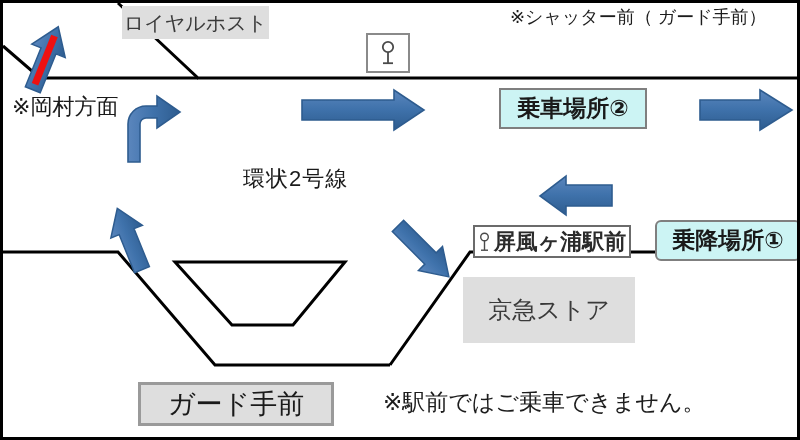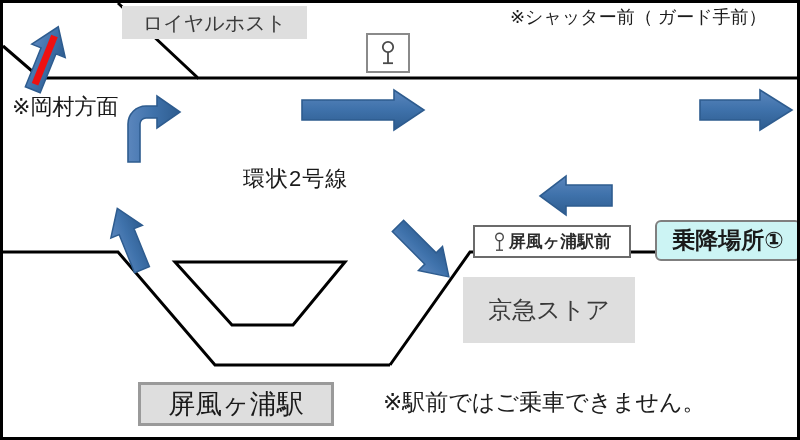--- a/index.html
+++ b/index.html
@@ -166,58 +166,61 @@
 
     <g transform="translate(130,240) rotate(-22) translate(-130,-240)">
       <path d="M 130 206 L 147 231 L 138 231 L 138 272 L 122 272 L 122 231 L 113 231 Z" fill="url(#gblueV)" stroke="#2e5c8f" stroke-width="1.5"></path>
     </g>
 
     <g transform="translate(422,250) rotate(-45) translate(-422,-250)">
       <path d="M 422 288 L 405 262 L 414 262 L 414 216 L 430 216 L 430 262 L 439 262 Z" fill="url(#gblueV)" stroke="#2e5c8f" stroke-width="1.5"></path>
     </g>
   </svg>
 
-  <div class="lbl gray-box" style="left:122px; top:6px; width:185px; height:33px; font-size:20px;">
+  <div class="lbl gray-box" style="left:122px; top:6px; width:147px; height:33px; font-size:20px;">
     <span>ロイヤルホスト</span>
   </div>
 
   <div class="pin-icon-box" style="left:366px; top:33px; width:44px; height:40px;">
     <svg class="pin-svg" width="20" height="26" viewBox="0 0 20 26">
       <circle cx="10" cy="7" r="5.2" fill="none" stroke="#4a4a4a" stroke-width="1.8"></circle>
       <line x1="10" y1="12" x2="10" y2="23" stroke="#4a4a4a" stroke-width="1.8"></line>
       <line x1="5" y1="23.2" x2="15" y2="23.2" stroke="#4a4a4a" stroke-width="1.8"></line>
     </svg>
   </div>
 
   <div class="lbl note" style="left:510px; top:8px; font-size:18px;">
     <div style="margin-bottom:17px;">※シャッター前（ ガード手前）</div>
   </div>
 
   <div class="lbl" style="left:12px; top:96px; font-size:22px;">※岡村方面</div>
 
+  <div class="lbl cyan-box" style="left:499px; top:88px; width:148px; height:41px; font-size:23px; font-weight:bold;">
+    <span>乗車場所②</span>
+  </div>
 
   <div class="lbl" style="left:243px; top:168px; font-size:22px; letter-spacing:1px;">環状2号線</div>
 
   <div class="lbl cyan-box" style="left:655px; top:220px; width:146px; height:41px; font-size:23px; font-weight:bold;border-radius:6px;">
     <span>乗降場所①</span>
   </div>
 
-  <div class="lbl stop-box" style="left:473px; top:225px; width:158px; height:33px; font-size:17px; font-weight:bold;">
+  <div class="lbl stop-box" style="left:473px; top:225px; width:158px; height:33px; font-size:22px; font-weight:bold;">
     <svg class="pin-svg" width="13" height="20" viewBox="0 0 13 20" style="margin-right:1px;">
       <circle cx="6.5" cy="5" r="3.8" fill="none" stroke="#4a4a4a" stroke-width="1.4"></circle>
       <line x1="6.5" y1="8.8" x2="6.5" y2="18" stroke="#4a4a4a" stroke-width="1.4"></line>
       <line x1="3" y1="18.2" x2="10" y2="18.2" stroke="#4a4a4a" stroke-width="1.4"></line>
     </svg>
     <span>屏風ヶ浦駅前</span>
   </div>
 
   <div class="lbl gray-box" style="left:463px; top:277px; width:172px; height:66px; font-size:24px;">
     <span>京急ストア</span>
   </div>
 
   <div class="lbl station-plate" style="left:138px; top:382px; width:196px; height:44px; font-size:27px;">
-    <span>屏風ヶ浦駅</span>
+    <span>ガード手前</span>
   </div>
 
   <div class="lbl note" style="left:383px; top:391px; font-size:23px;">※駅前ではご乗車できません。</div>
 
   <div id="frame-border"></div>
 </div>
 
 </body></html>

